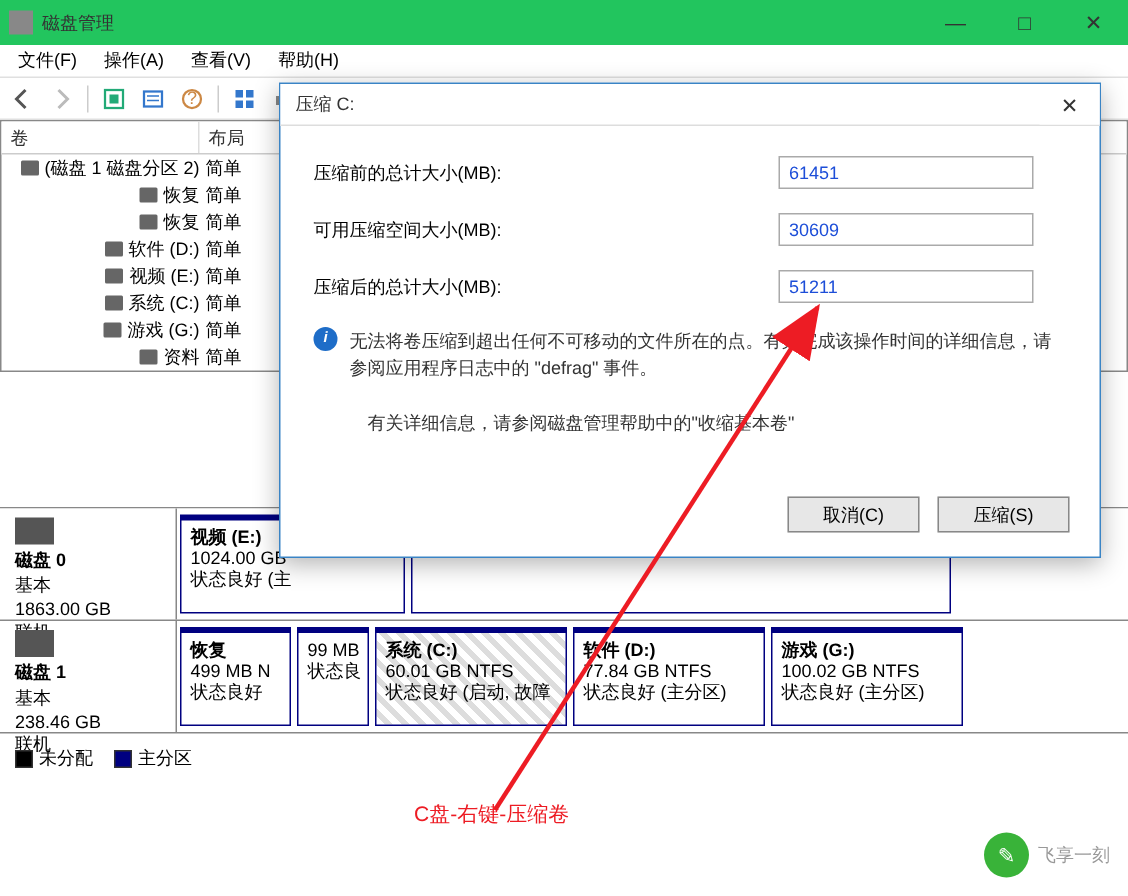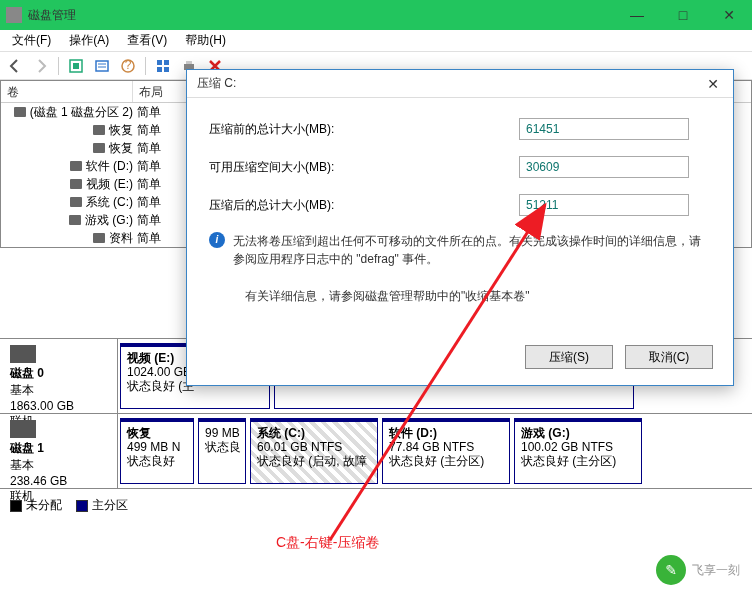--- a/index.html
+++ b/index.html
@@ -42,30 +42,30 @@
 .part { border:1px solid #000080; border-top:4px solid #000080; padding:4px 6px; margin:4px 2px; overflow:hidden; white-space:nowrap; font-size:11px; line-height:14px;}
 .part b{ font-weight:600; display:block;}
 .part.striped { background: repeating-linear-gradient(45deg,#fff,#fff 4px,#ddd 4px,#ddd 8px); }
 
 
 .legend { padding: 8px 10px; display:flex; gap:14px; align-items:center; font-size:12px;}
 .swatch { width:12px; height:12px; display:inline-block; border:1px solid #333; margin-right:4px; vertical-align:middle;}
 .swatch.black{ background:#000;} .swatch.navy{ background:#000080;}
 
 
-.dialog { position:absolute; left:186px; top:69px; width:548px; background:#fff; border:1px solid #3a84c5; box-shadow:0 4px 16px rgba(0,0,0,0.3);}
+.dialog { position:absolute; left:186px; top:55px; width:548px; background:#fff; border:1px solid #3a84c5; box-shadow:0 4px 16px rgba(0,0,0,0.3);}
 .dlg-title { height:28px; background:#fff; color:#333; display:flex; align-items:center; padding:0 0 0 10px; border-bottom:1px solid #ddd;}
 .dlg-title span{ flex:1;}
 .dlg-close{ width:40px; height:100%; background:#fff; color:#333; display:flex; align-items:center; justify-content:center; font-size:14px;}
 .dlg-body { padding: 20px 22px 10px 22px; color:#000;}
 .drow { display:flex; align-items:center; margin-bottom:16px;}
 .drow .dlbl { width:310px;}
 .drow .dfld { flex:1;}
 .dfld input { width:170px; height:22px; padding:2px 6px; border:1px solid #888; font-size:12px;}
-.dfld .ro { background:#fff; border:1px solid #aaa; color:#0f766e;}
+.dfld .ro { background:#fff; border:1px solid #aaa; color:#1d4ed8;}
 .spinner{ position:relative; display:inline-block; width:170px;}
 .spinner input{ padding-right:18px;}
 .spin-btns{ position:absolute; right:1px; top:1px; width:16px; height:20px; border-left:1px solid #888; display:flex; flex-direction:column;}
 .spin-btns div{ flex:1; font-size:8px; line-height:10px; text-align:center; background:#eee; border-bottom:1px solid #888; cursor:pointer;}
 .spin-btns div:last-child{border-bottom:none;}
 .info-row{ display:flex; gap:8px; font-size:12px; line-height:18px; margin-bottom:20px; color:#333;}
 .info-ic{ width:16px; height:16px; background:#1e6dc8; border-radius:50%; color:#fff; font-size:10px; display:flex; align-items:center; justify-content:center; flex-shrink:0; font-style:italic; font-weight:bold;}
 .hint{ font-size:12px; margin:10px 0 30px 36px; color:#333;}
 .dlg-btns{ display:flex; justify-content:flex-end; gap:12px; padding:0 20px 16px 0;}
 .dlg-btns button{ width:88px; height:24px; border:1px solid #888; background:#e7e7e7; cursor:pointer; font-size:12px;}
@@ -305,22 +305,22 @@
       <div class="dlbl">压缩后的总计大小(MB):</div>
       <div class="dfld"><input class="ro" readonly="" value="51211" style=""></div>
     </div>
     <div class="info-row">
       <div class="info-ic">i</div>
       <div>无法将卷压缩到超出任何不可移动的文件所在的点。有关完成该操作时间的详细信息，请参阅应用程序日志中的 "defrag" 事件。</div>
     </div>
     <div class="hint">有关详细信息，请参阅磁盘管理帮助中的"收缩基本卷"</div>
   </div>
   <div class="dlg-btns">
+    <button>取消(C)</button>
     <button>压缩(S)</button>
-    <button>取消(C)</button>
   </div>
 </div>
 
 <svg class="arrow" style="left:0;top:0;" width="752" height="597">
   <defs>
       <marker id="ah" markerWidth="12" markerHeight="10" refX="11" refY="5" orient="auto">
         <path d="M0 0 L12 5 L0 10 z" fill="#ed1c24"></path>
       </marker>
     </defs>
   <line x1="330" y1="540" x2="545" y2="205" stroke="#ed1c24" stroke-width="3" marker-end="url(#ah)"></line>

